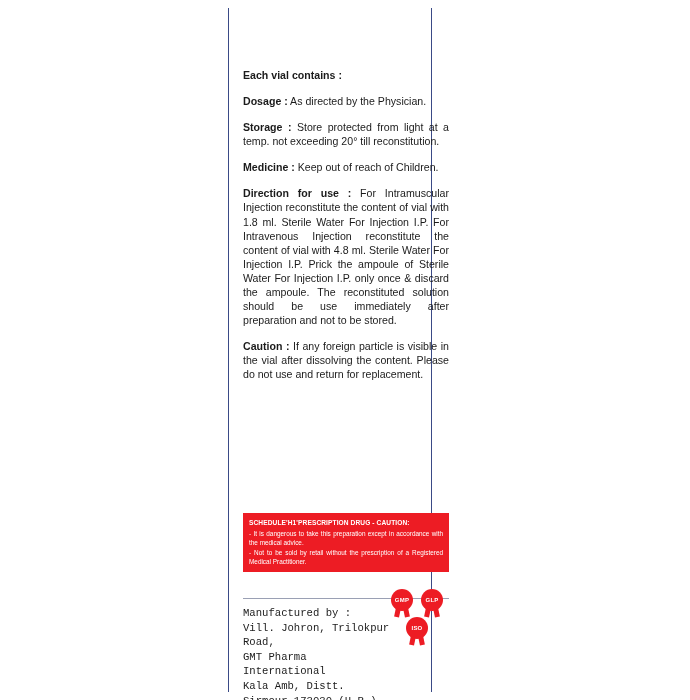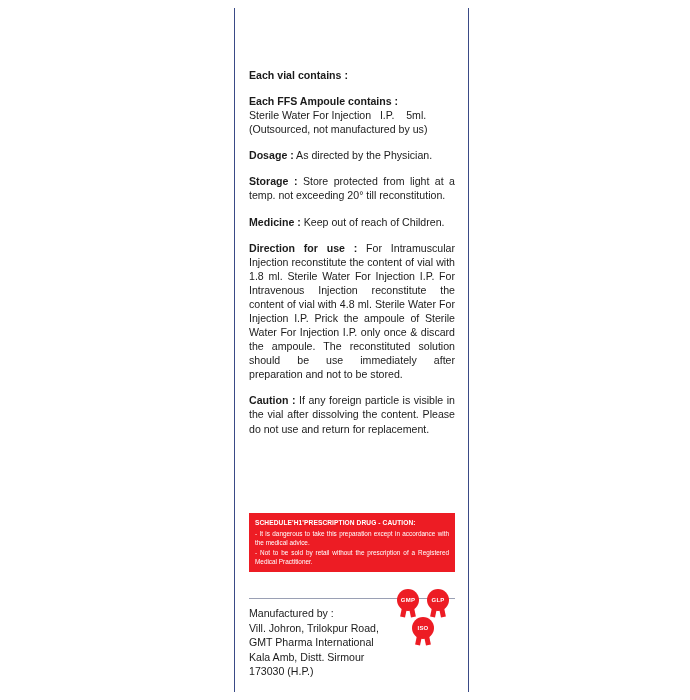--- a/index.html
+++ b/index.html
@@ -17,27 +17,26 @@
     position: relative;
     width: 690px;
     height: 700px;
     background: #ffffff;
   }
   
   .panel {
     position: absolute;
     left: 228px;
     top: 8px;
-    width: 235px;
+    width: 204px;
     height: 684px;
     border-left: 1px solid #3a4a86;
     border-right: 1px solid #3a4a86;
     background: #ffffff;
     box-sizing: border-box;
-    margin-left: 6px;
   }
   .panel-inner {
     position: absolute;
     left: 14px;
     top: 60px;
     width: 206px;
   }
   .blk {
     margin-bottom: 12px;
     color: #1b1b1b;
@@ -96,21 +95,21 @@
 
   .mfg {
     position: absolute;
     left: 14px;
     top: 598px;
     width: 150px;
     font-size: 10.6px;
     line-height: 1.38;
     color: #1b1b1b;
   }
-  .mfg .line { display: block; }
+  .mfg .line { display: block; font-family: Liberation Mono, monospace; }
 
   
   .seals {
     position: absolute;
     left: 160px;
     top: 580px;
     width: 62px;
     height: 72px;
   }
   .seal {
@@ -165,25 +164,20 @@
   <div class="edge-right"></div>
 
   <div class="panel">
 
     <div class="panel-inner">
 
       <div class="blk">
         <span class="lbl line">Each vial contains :</span>
       </div>
 
-      <div class="blk">
-        <span class="lbl line">Each FFS Ampoule contains :</span>
-        <span class="line spaced">Sterile Water For Injection   I.P.    5ml.</span>
-        <span class="line">(Outsourced, not manufactured by us)</span>
-      </div>
 
       <div class="blk">
         <span class="lbl">Dosage :</span><span> As directed by the Physician.</span>
       </div>
 
       <div class="blk">
         <span class="lbl">Storage :</span><span> Store protected from light at a temp. not exceeding 20° till reconstitution.</span>
       </div>
 
       <div class="blk">

